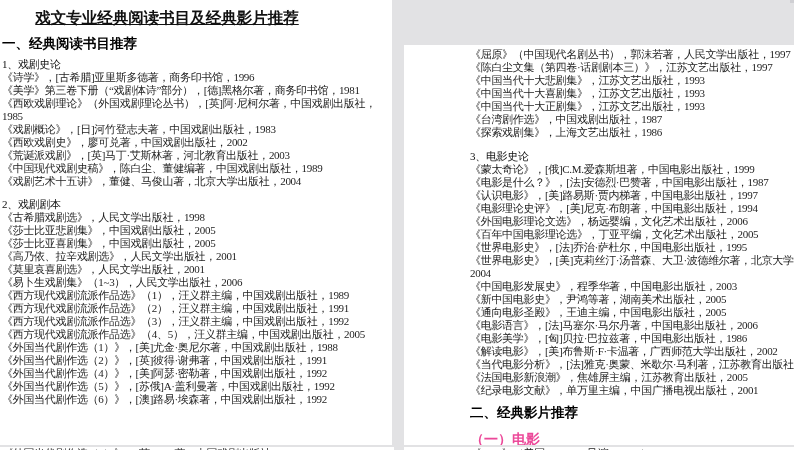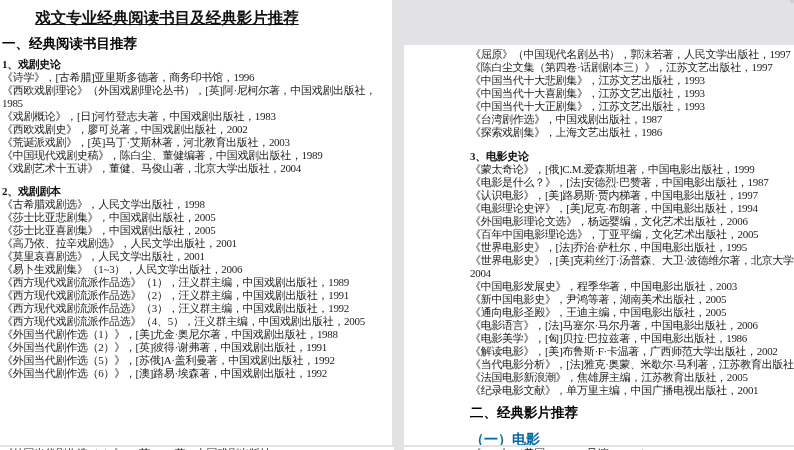--- a/index.html
+++ b/index.html
@@ -18,41 +18,42 @@
   .content-right{padding:3px 0 0 66px;}
   .line{
     height:13px;line-height:13px;font-size:11px;letter-spacing:-0.3px;
     white-space:nowrap;color:#1d1d1d;
   }
   .l-title{
     font-size:15.5px;font-weight:700;letter-spacing:0;text-align:center;
     height:24px;line-height:24px;margin:2px 0 4px;width:330px;color:#111;text-decoration:underline;
   }
   .l-h1{font-size:13.5px;font-weight:700;letter-spacing:0;height:20px;line-height:20px;margin:0 0 4px;color:#000000;}
-  .l-h1b{font-size:14px;font-weight:700;letter-spacing:0;height:17px;line-height:17px;margin-top:8px;color:#0369a1;}
-  .l-h2{font-weight:700;color:#111;}
+  .l-h1b{font-size:14px;font-weight:700;letter-spacing:0;height:17px;line-height:17px;margin-top:8px;color:#ec4899;}
+  .l-h2{font-weight:400;color:#111;}
   .l-h2.m{margin-top:5px;}
   .l-gap{height:10px;}
   .l-gap11{height:11px;}
   .l-gap6{height:6px;}
   .bottom-band{position:absolute;top:445px;left:0;width:794px;height:2px;background:#e2e2e4;}
   .clip-strip{position:absolute;top:447px;height:3px;background:#ffffff;overflow:hidden;}
   .clip-left{left:0;width:392px;padding-left:2px;}
   .clip-right{left:404px;width:390px;padding-left:66px;}
   .corner-mark{position:absolute;top:0;right:0;width:4px;height:3px;background:#cfcfd3;}
 </style>
 </head>
 <body>
 
 <div class="page page-left">
   <div class="content content-left">
       <div class="line l-title">戏文专业经典阅读书目及经典影片推荐</div>
       <div class="line l-h1">一、经典阅读书目推荐</div>
       <div class="line l-h2">1、戏剧史论</div>
       <div class="line">《诗学》，[古希腊]亚里斯多德著，商务印书馆，1996</div>
+      <div class="line">《美学》第三卷下册（“戏剧体诗”部分），[德]黑格尔著，商务印书馆，1981</div>
       <div class="line">《西欧戏剧理论》（外国戏剧理论丛书），[英]阿·尼柯尔著，中国戏剧出版社，</div>
       <div class="line">1985</div>
       <div class="line">《戏剧概论》，[日]河竹登志夫著，中国戏剧出版社，1983</div>
       <div class="line">《西欧戏剧史》，廖可兑著，中国戏剧出版社，2002</div>
       <div class="line">《荒诞派戏剧》，[英]马丁·艾斯林著，河北教育出版社，2003</div>
       <div class="line">《中国现代戏剧史稿》，陈白尘、董健编著，中国戏剧出版社，1989</div>
       <div class="line">《戏剧艺术十五讲》，董健、马俊山著，北京大学出版社，2004</div>
       <div class="line l-gap"></div>
       <div class="line l-h2">2、戏剧剧本</div>
       <div class="line">《古希腊戏剧选》，人民文学出版社，1998</div>
@@ -60,20 +61,21 @@
       <div class="line">《莎士比亚喜剧集》，中国戏剧出版社，2005</div>
       <div class="line">《高乃依、拉辛戏剧选》，人民文学出版社，2001</div>
       <div class="line">《莫里哀喜剧选》，人民文学出版社，2001</div>
       <div class="line">《易卜生戏剧集》（1~3），人民文学出版社，2006</div>
       <div class="line">《西方现代戏剧流派作品选》（1），汪义群主编，中国戏剧出版社，1989</div>
       <div class="line">《西方现代戏剧流派作品选》（2），汪义群主编，中国戏剧出版社，1991</div>
       <div class="line">《西方现代戏剧流派作品选》（3），汪义群主编，中国戏剧出版社，1992</div>
       <div class="line">《西方现代戏剧流派作品选》（4、5），汪义群主编，中国戏剧出版社，2005</div>
       <div class="line">《外国当代剧作选（1）》，[美]尤金·奥尼尔著，中国戏剧出版社，1988</div>
       <div class="line">《外国当代剧作选（2）》，[英]彼得·谢弗著，中国戏剧出版社，1991</div>
+      <div class="line">《外国当代剧作选（4）》，[美]阿瑟·密勒著，中国戏剧出版社，1992</div>
       <div class="line">《外国当代剧作选（5）》，[苏俄]A·盖利曼著，中国戏剧出版社，1992</div>
       <div class="line">《外国当代剧作选（6）》，[澳]路易·埃森著，中国戏剧出版社，1992</div>
     </div>
 </div>
 
 <div class="gutter"></div>
 
 <div class="page page-right">
   <div class="content content-right">
       <div class="line">《屈原》（中国现代名剧丛书），郭沫若著，人民文学出版社，1997</div>

